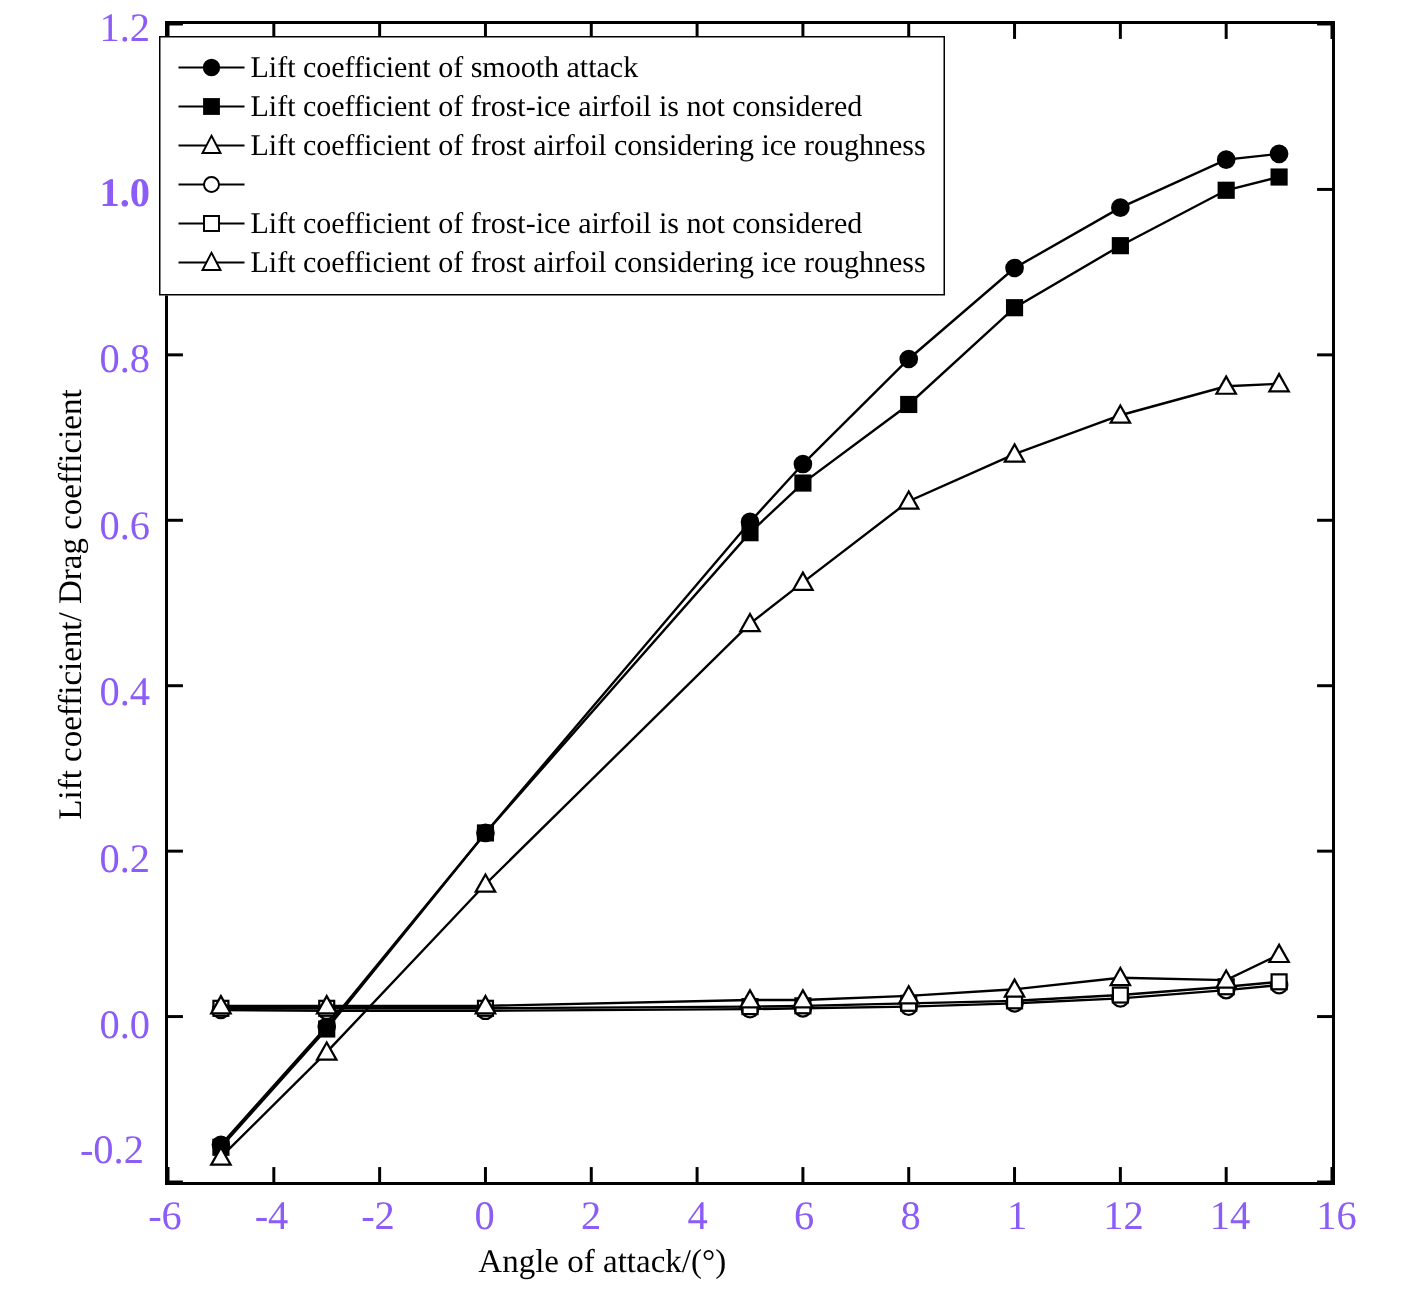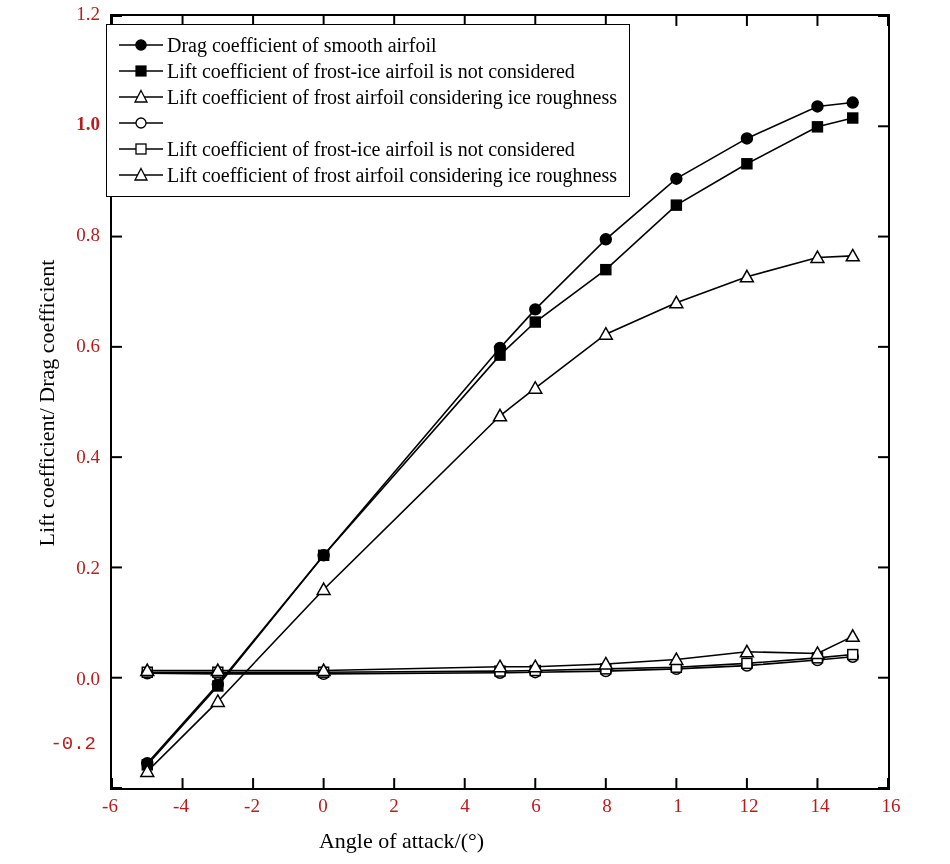--- a/index.html
+++ b/index.html
@@ -53,23 +53,23 @@
   #y-axis-title {
     left: -233px;
     top: 390px;
     width: 560px;
     text-align: center;
     transform: rotate(-90deg);
     transform-origin: center center;
   }
   .tick-label {
     position: absolute;
-    font-size: 19px;
+    font-size: 27px;
     font-family: "Liberation Serif", serif;
-    color: #b91c1c;
+    color: #8b5cf6;
     white-space: nowrap;
   }
   .xtick {
     text-align: center;
     width: 60px;
     top: 795px;
   }
   .ytick {
     text-align: right;
     width: 70px;
@@ -110,21 +110,21 @@
 
 <div id="chart-root">
 
   <div class="tick-label ytick" style="left:30px; top:3px;">1.2</div>
   <div class="tick-label ytick" style="left:30px; top:113px;font-weight:bold;">1.0</div>
   <div class="tick-label ytick" style="left:30px; top:224px;text-align:right;">0.8</div>
   <div class="tick-label ytick" style="left:30px; top:335px;">0.6</div>
   <div class="tick-label ytick" style="left:30px; top:446px;">0.4</div>
   <div class="tick-label ytick" style="left:30px; top:557px;">0.2</div>
   <div class="tick-label ytick" style="left:30px; top:668px;">0.0</div>
-  <div class="tick-label ytick" style="left:26px; top:733px;font-family:Liberation Mono, monospace;">-0.2</div>
+  <div class="tick-label ytick" style="left:26px; top:751px;">-0.2</div>
 
   <div class="tick-label xtick" style="left:80px;">-6</div>
   <div class="tick-label xtick" style="left:151px;">-4</div>
   <div class="tick-label xtick" style="left:222px;">-2</div>
   <div class="tick-label xtick" style="left:293px;">0</div>
   <div class="tick-label xtick" style="left:364px;">2</div>
   <div class="tick-label xtick" style="left:435px;">4</div>
   <div class="tick-label xtick" style="left:506px;">6</div>
   <div class="tick-label xtick" style="left:577px;">8</div>
   <div class="tick-label xtick" style="left:648px;">1</div>
@@ -263,21 +263,21 @@
   </div>
 
   <div id="legend">
     <div class="legend-row">
       <span class="legend-sym">
         <svg width="48" height="20">
             <line x1="2" y1="10" x2="46" y2="10" stroke="#000" stroke-width="1.4"></line>
             <circle cx="24" cy="10" r="5.2" fill="#000" stroke="#000" stroke-width="1.2"></circle>
           </svg>
       </span>
-      <span class="legend-text">Drag coefficient of smooth airfoil</span>
+      <span class="legend-text">Lift coefficient of smooth attack</span>
     </div>
     <div class="legend-row">
       <span class="legend-sym">
         <svg width="48" height="20">
             <line x1="2" y1="10" x2="46" y2="10" stroke="#000" stroke-width="1.4"></line>
             <rect x="19" y="5" width="10" height="10" fill="#000" stroke="#000" stroke-width="1.2"></rect>
           </svg>
       </span>
       <span class="legend-text">Lift coefficient of frost-ice airfoil is not considered</span>
     </div>

